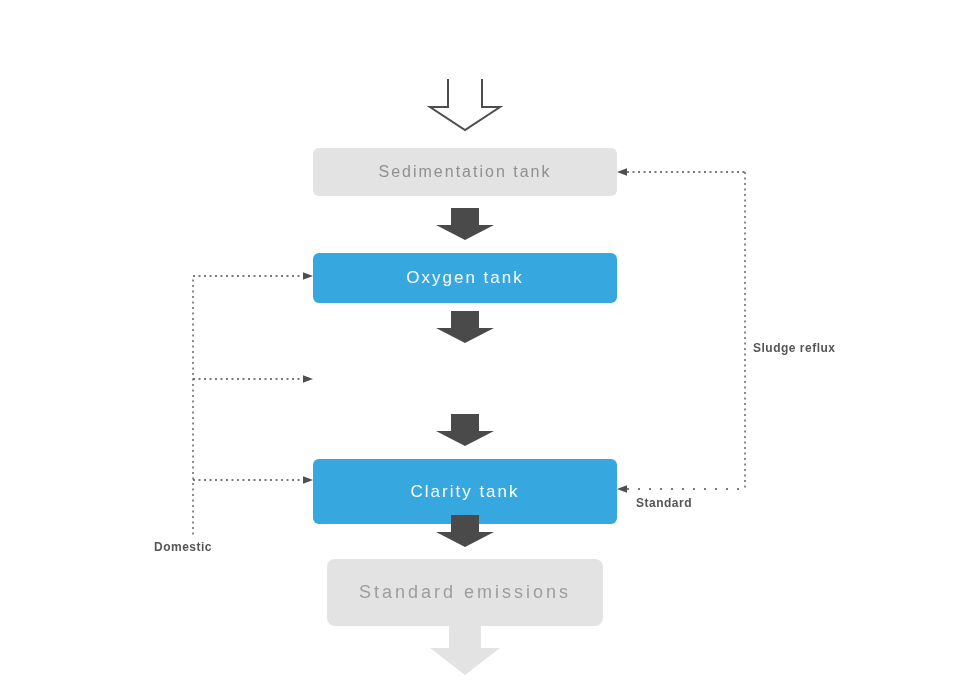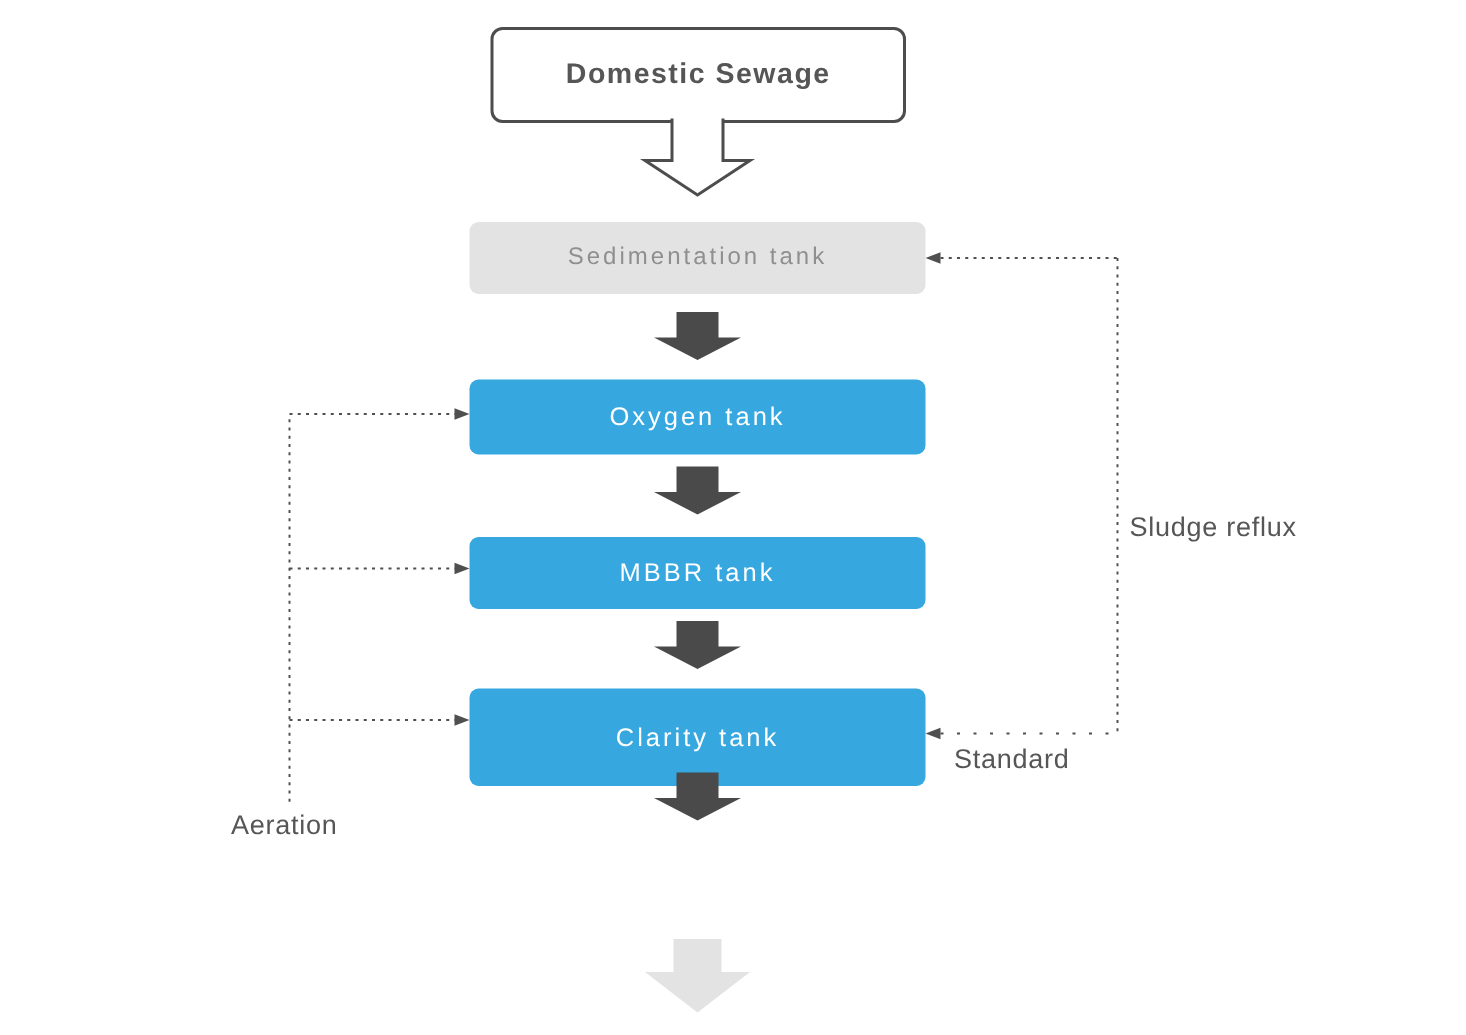--- a/index.html
+++ b/index.html
@@ -55,22 +55,22 @@
   }
   .node.gray-lg {
     background: var(--node-gray);
     border-radius: 8px;
     color: var(--gray-text-light);
     font-size: 18px;
     letter-spacing: 3px;
   }
   .side-label {
     position: absolute;
-    font-size: 18px;
-    font-weight: normal;
+    font-size: 12px;
+    font-weight: bold;
     color: var(--label-dark);
     letter-spacing: 0.5px;
     white-space: nowrap;
     z-index: 4;
   }
   svg.overlay {
     position: absolute;
     left: 0; top: 0;
     width: 977px; height: 690px;
     z-index: 3;
@@ -81,36 +81,35 @@
   .light-arrow  { fill: var(--node-gray); }
   .dotted       { fill: none; stroke: var(--dotted); stroke-width: 1.3; stroke-dasharray: 2 3.5; }
   .dotted.sparse{ stroke-dasharray: 2 9; }
   .ah           { fill: var(--dotted); }
 </style>
 </head>
 <body>
 
 <div class="canvas">
 
-  <div class="node outlined" style="left:327px; top:18px; width:277px; height:64px;">Domestic Sewage</div>
 
   <div class="node blue" style="left:313px; top:253px; width:304px; height:50px;">Oxygen tank</div>
 
   <div class="node gray" style="left:313px; top:148px; width:304px; height:48px;">Sedimentation tank</div>
 
-  <div class="node blue" style="left:313px; top:358px; width:304px; height:48px;">MBBR tank</div>
 
   <div class="node blue" style="left:313px; top:459px; width:304px; height:65px;">Clarity tank</div>
 
+  <div class="node gray-lg" style="left:327px; top:559px; width:276px; height:67px;">Standard emissions</div>
 
   <div class="side-label" style="left:753px; top:341px;">Sludge reflux</div>
 
   <div class="side-label" style="left:636px; top:496px;">Standard</div>
 
-  <div class="side-label" style="left:154px; top:540px;">Aeration</div>
+  <div class="side-label" style="left:154px; top:540px;">Domestic</div>
 
   <svg class="overlay" viewBox="0 0 977 690">
 
     <path class="hollow-arrow" d="M448,79 L448,107 L430,107 L465,130 L500,107 L482,107 L482,79"></path>
 
     <path class="dark-arrow" d="M451,208 V225 H436 L465,240 L494,225 H479 V208 Z"></path>
     <path class="dark-arrow" d="M451,311 V328 H436 L465,343 L494,328 H479 V311 Z"></path>
     <path class="dark-arrow" d="M451,414 V431 H436 L465,446 L494,431 H479 V414 Z"></path>
     <path class="dark-arrow" d="M451,515 V532 H436 L465,547 L494,532 H479 V515 Z"></path>
 

